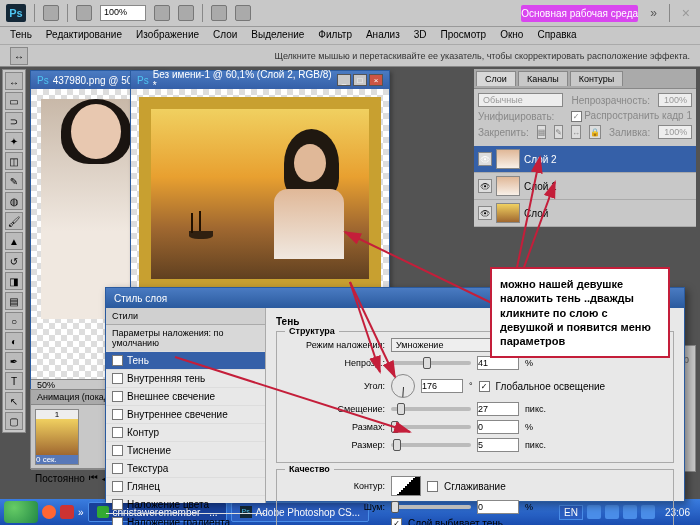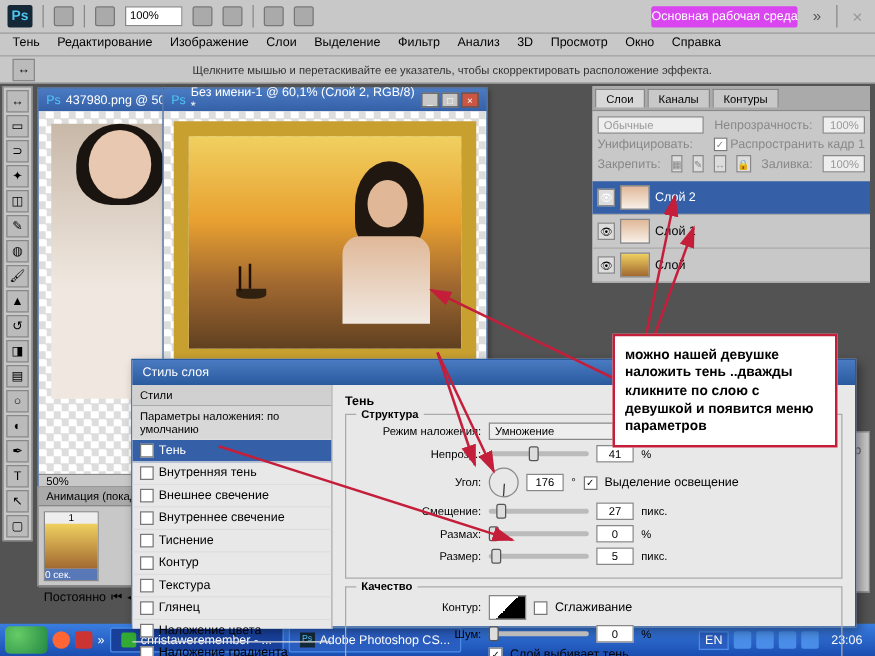--- a/index.html
+++ b/index.html
@@ -8,21 +8,21 @@
 .ps-logo{background:#142838;color:#4fc5f1;width:20px;height:18px;display:flex;align-items:center;justify-content:center;font-weight:bold;font-size:11px;border-radius:2px}
 .tc-sep{width:1px;height:18px;background:#888}
 .tc-icon{width:16px;height:16px;background:#aaa;border:1px solid #777;border-radius:2px}
 .tc-drop{width:46px;height:16px;background:#fff;border:1px solid #888;font-size:9px;padding:1px 3px}
 .workspace-btn{background:#d946ef;color:#fff;padding:3px 0;border-radius:2px;margin-left:auto;font-size:10px}
 .dbl-chev{color:#555;font-size:12px;padding:0 4px}
 .close-x{color:#999;font-size:14px;padding:0 4px}
 .menubar{background:#c8c8c8;height:18px;display:flex;gap:14px;padding:2px 10px;border-bottom:1px solid #aaa}
 .menubar span{font-size:10px;cursor:default}
 .toolbar2{background:#c8c8c8;height:22px;display:flex;align-items:center;padding:0 10px;gap:6px;border-bottom:1px solid #888}
-.hint-text{margin-left:120px;font-size:9px;color:#333;text-align:left;flex:1}
+.hint-text{margin-left:120px;font-size:9px;color:#333;text-align:right;flex:1}
 .main{position:relative;height:420px}
 .tools{position:absolute;left:2px;top:2px;width:24px;background:#c8c8c8;border:1px solid #888;padding:2px;display:flex;flex-direction:column;gap:2px}
 .tool{width:18px;height:18px;background:#bbb;border:1px solid #888;display:flex;align-items:center;justify-content:center;font-size:10px}
 .doc-win{position:absolute;background:#c8c8c8;border:1px solid #2a5a9e;box-shadow:2px 2px 4px rgba(0,0,0,0.3)}
 .doc-title{background:linear-gradient(#4a7bc2,#3560a8);color:#fff;height:18px;display:flex;align-items:center;padding:0 6px;font-size:9px;gap:4px}
 .doc-title .wb{margin-left:auto;display:flex;gap:2px}
 .wb span{width:14px;height:12px;background:#c8c8c8;border:1px solid #555;font-size:8px;display:flex;align-items:center;justify-content:center}
 .wb span.close{background:#c54;color:#fff}
 .doc-body{background:repeating-conic-gradient(#fff 0 25%,#ddd 0 50%) 0 0/12px 12px;position:relative}
 .doc1{left:30px;top:3px;width:135px}
@@ -70,21 +70,21 @@
 .style-item.default{background:#d8d8d8}
 .style-item.sel{background:#3560a8;color:#fff}
 .cb{width:11px;height:11px;border:1px solid #777;background:#fff;display:inline-flex;align-items:center;justify-content:center;font-size:8px}
 .dlg-right{flex:1;padding:8px 10px;font-size:9px}
 .fieldset{border:1px solid #aaa;padding:6px 8px;margin-bottom:6px;position:relative}
 .fieldset .leg{position:absolute;top:-6px;left:8px;background:#e8e8e8;padding:0 4px;font-size:9px;font-weight:bold}
 .frow{display:flex;align-items:center;gap:6px;margin-bottom:4px}
 .frow label{width:100px;text-align:right;font-size:9px}
 .slider{width:80px;height:4px;background:#bbb;position:relative;border-radius:2px}
 .slider .knob{position:absolute;top:-4px;width:8px;height:12px;background:#ddd;border:1px solid #555;border-radius:2px}
-.val{width:30px;height:14px;border:1px solid #888;background:#fff;font-size:9px;text-align:center;line-height:12px}
+.val{width:42px;height:14px;border:1px solid #888;background:#fff;font-size:9px;line-height:12px}
 .unit{font-size:9px}
 .note{position:absolute;right:30px;top:200px;width:180px;background:#fff;border:2px solid #c41e3a;padding:8px;font-size:11px;font-weight:bold;line-height:1.3;z-index:30}
 svg.arrows{position:absolute;left:0;top:0;width:700px;height:480px;pointer-events:none;z-index:25}
 .taskbar{position:absolute;left:0;bottom:0;right:0;height:26px;background:linear-gradient(#3a7de0,#1a4db0);display:flex;align-items:center;padding:0 4px;gap:4px}
 .start{width:34px;height:22px;background:radial-gradient(circle at 30% 30%,#6c6,#284);border-radius:4px}
 .tb-item{height:20px;padding:0 8px;background:#2a5dc0;border:1px solid #4a8de8;color:#fff;font-size:9px;display:flex;align-items:center;gap:4px;border-radius:2px}
 .tb-item.active{background:#18409a}
 .tray{margin-left:auto;display:flex;align-items:center;gap:4px;color:#fff;font-size:9px}
 .tray .ic{width:14px;height:14px;background:#4a8de8;border-radius:2px}
 .tray .lang{background:#2a5dc0;padding:1px 4px;border:1px solid #4a8de8}
@@ -277,25 +277,25 @@
         <div class="style-item">
             <span class="cb"></span>
             <span>Внешнее свечение</span>
           </div>
         <div class="style-item">
             <span class="cb"></span>
             <span>Внутреннее свечение</span>
           </div>
         <div class="style-item">
             <span class="cb"></span>
+            <span>Контур</span>
+          </div>
+        <div class="style-item">
+            <span class="cb"></span>
             <span>Тиснение</span>
-          </div>
-        <div class="style-item">
-            <span class="cb"></span>
-            <span>Контур</span>
           </div>
         <div class="style-item">
             <span class="cb"></span>
             <span>Текстура</span>
           </div>
         <div class="style-item">
             <span class="cb"></span>
             <span>Глянец</span>
           </div>
         <div class="style-item">
@@ -325,21 +325,21 @@
               <span class="unit">%</span>
             </div>
           <div class="frow">
               <label>Угол:</label>
               <div style="width:24px;height:24px;border:1px solid #888;border-radius:50%;position:relative">
                 <div style="position:absolute;left:11px;top:2px;width:1px;height:10px;background:#333;transform-origin:bottom;transform:rotate(-176deg)"></div>
               </div>
               <div class="val">176</div>
               <span class="unit">°</span>
               <span class="cb">✓</span>
-              <span>Выделение освещение</span>
+              <span>Глобальное освещение</span>
             </div>
           <div class="frow">
               <label>Смещение:</label>
               <div class="slider">
                 <div class="knob" style="left:6px"></div>
               </div>
               <div class="val">27</div>
               <span class="unit">пикс.</span>
             </div>
           <div class="frow">

